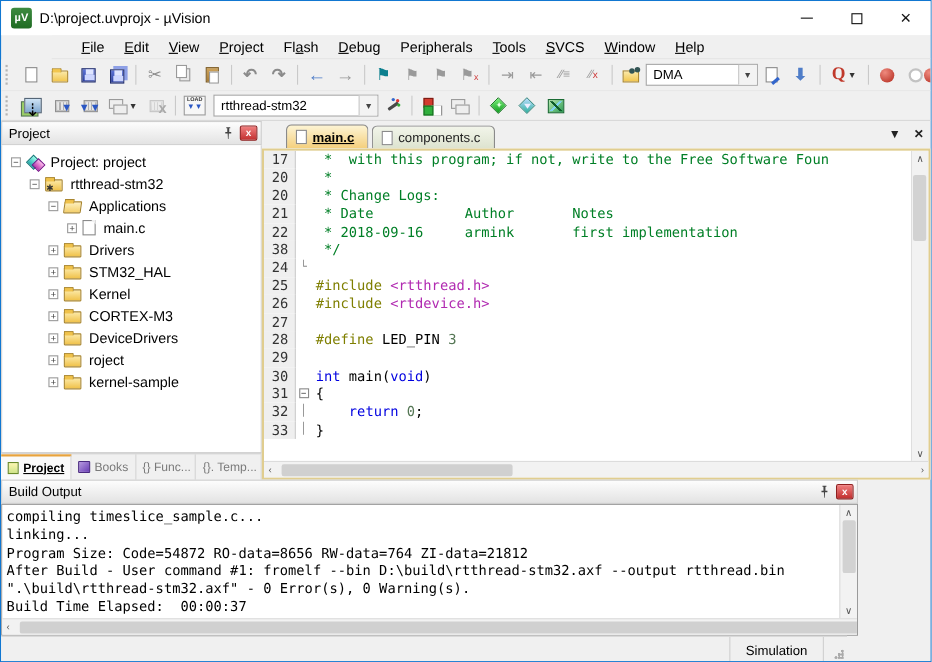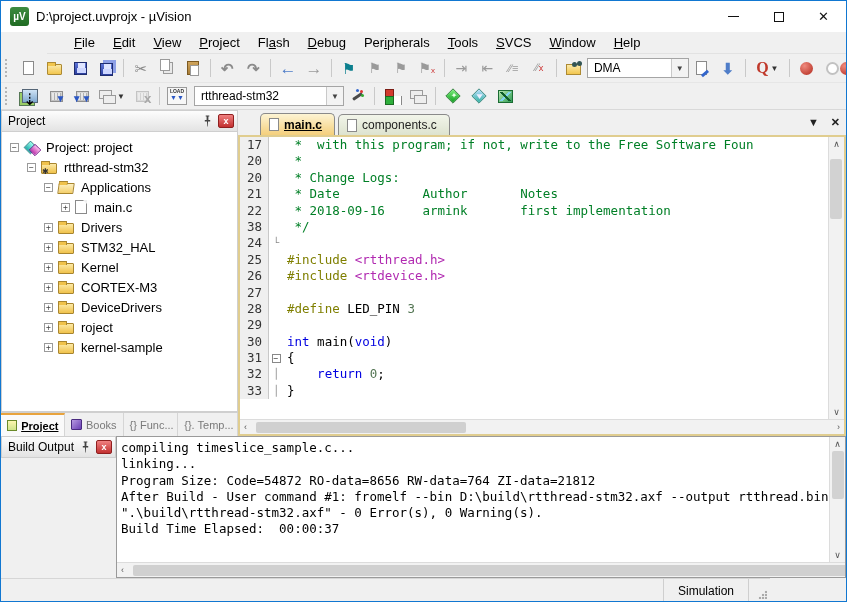--- a/index.html
+++ b/index.html
@@ -126,21 +126,21 @@
   .ctext { padding-left:4px; }
   .tok-com { color:#007f26; } .tok-dir { color:#7f7f00; } .tok-hdr { color:#b12ab1; }
   .tok-kw { color:#0000e0; } .tok-num { color:#557755; } .tok-pln { color:#000; }
   
   .vscroll { width:16px; flex:none; background:#f2f2f2; border-left:1px solid #dcdcdc; display:flex; flex-direction:column; align-items:center; justify-content:space-between; padding:2px 0; }
   .vscroll .sarrow, .hscroll .sarrow { color:#555; font-size:9px; line-height:10px; }
   .vthumb { position:absolute; right:2px; top:22px; width:12px; height:60px; background:#d2d2d2; border-radius:2px; }
   .hscroll { height:15px; flex:none; background:#f2f2f2; border-top:1px solid #dcdcdc; display:flex; align-items:center; justify-content:space-between; padding:0 4px; position:relative; }
   .hthumb { position:absolute; left:16px; top:2px; height:11px; background:#d0d0d0; border-radius:2px; }
   
-  .build { position:absolute; left:0; top:435px; width:845px; height:142px; display:flex; }
+  .build { position:absolute; left:0; top:435px; width:779px; height:142px; display:flex; flex-direction:column; }
   .console-wrap { flex:1; border:1px solid #9a9a9a; background:#fff; display:flex; flex-direction:column; overflow:hidden; }
   .console-body { flex:1; display:flex; overflow:hidden; }
   .console-text { flex:1; padding:3px 4px; font:12.5px/16.3px "DejaVu Sans Mono", monospace; white-space:pre; overflow:hidden; }
   
   .statusbar { position:absolute; left:0; top:577px; width:769px; height:24px; background:#f0f0f0; border-top:1px solid #d6d6d6; display:flex; align-items:center; font-size:12px; }
   .sb-spacer { flex:1; }
   .sb-cell { border-left:1px solid #cfcfcf; height:100%; display:flex; align-items:center; padding:0 14px; }
   .sb-grip { width:22px; height:100%; border-left:1px solid #cfcfcf; position:relative; }
   .sb-grip::after { content:""; position:absolute; right:3px; bottom:3px; width:9px; height:9px;
      background:radial-gradient(circle at 2px 8px,#aaa 1.2px,transparent 1.6px),

